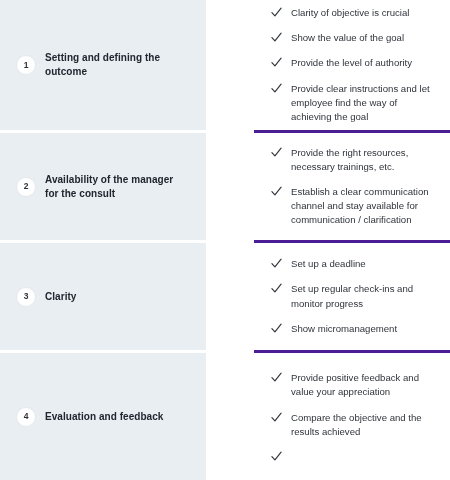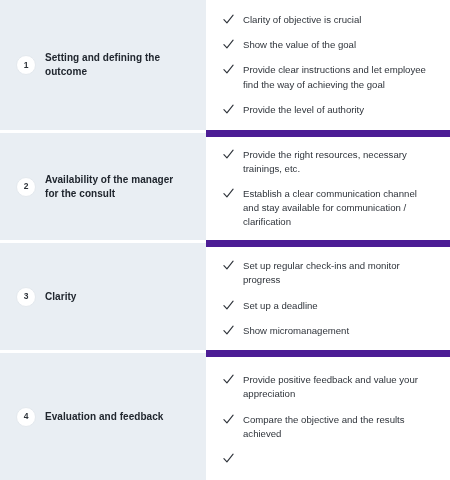--- a/index.html
+++ b/index.html
@@ -22,21 +22,21 @@
     display: flex;
     align-items: stretch;
     width: 450px;
     box-sizing: border-box;
     background: #ffffff;
   }
   .row + .row .left-cell {
     border-top: 3px solid #ffffff;
   }
   .row + .row .right-cell {
-    border-top: 7px solid #4c1d95;
+    border-top: 3px solid #4c1d95;
   }
   .left-cell {
     width: 206px;
     min-width: 206px;
     box-sizing: border-box;
     background: #e9eef3;
     display: flex;
     align-items: center;
     padding: 0 14px 0 16px;
   }
@@ -68,20 +68,21 @@
     letter-spacing: 0.05px;
   }
   .right-cell {
     flex: 1;
     box-sizing: border-box;
     background: #ffffff;
     padding: 13px 16px 13px 17px;
     display: flex;
     flex-direction: column;
     justify-content: center;
+    margin-left: 48px;
   }
   .items {
     display: flex;
     flex-direction: column;
     gap: 11px;
   }
   .item {
     display: flex;
     align-items: flex-start;
     gap: 9px;
@@ -121,27 +122,27 @@
         <div class="item">
           <svg class="check-icon" width="11" height="11" viewBox="0 0 12 12">
               <path d="M1 6.1 L4.3 9.6 L11 1.2" fill="none" stroke="#2f343b" stroke-width="1.25" stroke-linecap="round" stroke-linejoin="round"></path>
             </svg>
           <div class="item-text">Show the value of the goal</div>
         </div>
         <div class="item">
           <svg class="check-icon" width="11" height="11" viewBox="0 0 12 12">
               <path d="M1 6.1 L4.3 9.6 L11 1.2" fill="none" stroke="#2f343b" stroke-width="1.25" stroke-linecap="round" stroke-linejoin="round"></path>
             </svg>
+          <div class="item-text">Provide the level of authority</div>
+        </div>
+        <div class="item">
+          <svg class="check-icon" width="11" height="11" viewBox="0 0 12 12">
+              <path d="M1 6.1 L4.3 9.6 L11 1.2" fill="none" stroke="#2f343b" stroke-width="1.25" stroke-linecap="round" stroke-linejoin="round"></path>
+            </svg>
           <div class="item-text">Provide clear instructions and let employee find the way of achieving the goal</div>
-        </div>
-        <div class="item">
-          <svg class="check-icon" width="11" height="11" viewBox="0 0 12 12">
-              <path d="M1 6.1 L4.3 9.6 L11 1.2" fill="none" stroke="#2f343b" stroke-width="1.25" stroke-linecap="round" stroke-linejoin="round"></path>
-            </svg>
-          <div class="item-text">Provide the level of authority</div>
         </div>
       </div>
     </div>
   </div>
 
   <div class="row" style="height:110px;">
     <div class="left-cell">
       <div class="left-inner">
         <div class="badge">2</div>
         <div class="step-title" style="max-width:140px;">Availability of the manager for the consult</div>
@@ -171,27 +172,27 @@
         <div class="badge">3</div>
         <div class="step-title">Clarity</div>
       </div>
     </div>
     <div class="right-cell">
       <div class="items">
         <div class="item">
           <svg class="check-icon" width="11" height="11" viewBox="0 0 12 12">
               <path d="M1 6.1 L4.3 9.6 L11 1.2" fill="none" stroke="#2f343b" stroke-width="1.25" stroke-linecap="round" stroke-linejoin="round"></path>
             </svg>
+          <div class="item-text">Set up a deadline</div>
+        </div>
+        <div class="item">
+          <svg class="check-icon" width="11" height="11" viewBox="0 0 12 12">
+              <path d="M1 6.1 L4.3 9.6 L11 1.2" fill="none" stroke="#2f343b" stroke-width="1.25" stroke-linecap="round" stroke-linejoin="round"></path>
+            </svg>
           <div class="item-text">Set up regular check-ins and monitor progress</div>
-        </div>
-        <div class="item">
-          <svg class="check-icon" width="11" height="11" viewBox="0 0 12 12">
-              <path d="M1 6.1 L4.3 9.6 L11 1.2" fill="none" stroke="#2f343b" stroke-width="1.25" stroke-linecap="round" stroke-linejoin="round"></path>
-            </svg>
-          <div class="item-text">Set up a deadline</div>
         </div>
         <div class="item">
           <svg class="check-icon" width="11" height="11" viewBox="0 0 12 12">
               <path d="M1 6.1 L4.3 9.6 L11 1.2" fill="none" stroke="#2f343b" stroke-width="1.25" stroke-linecap="round" stroke-linejoin="round"></path>
             </svg>
           <div class="item-text">Show micromanagement</div>
         </div>
       </div>
     </div>
   </div>

